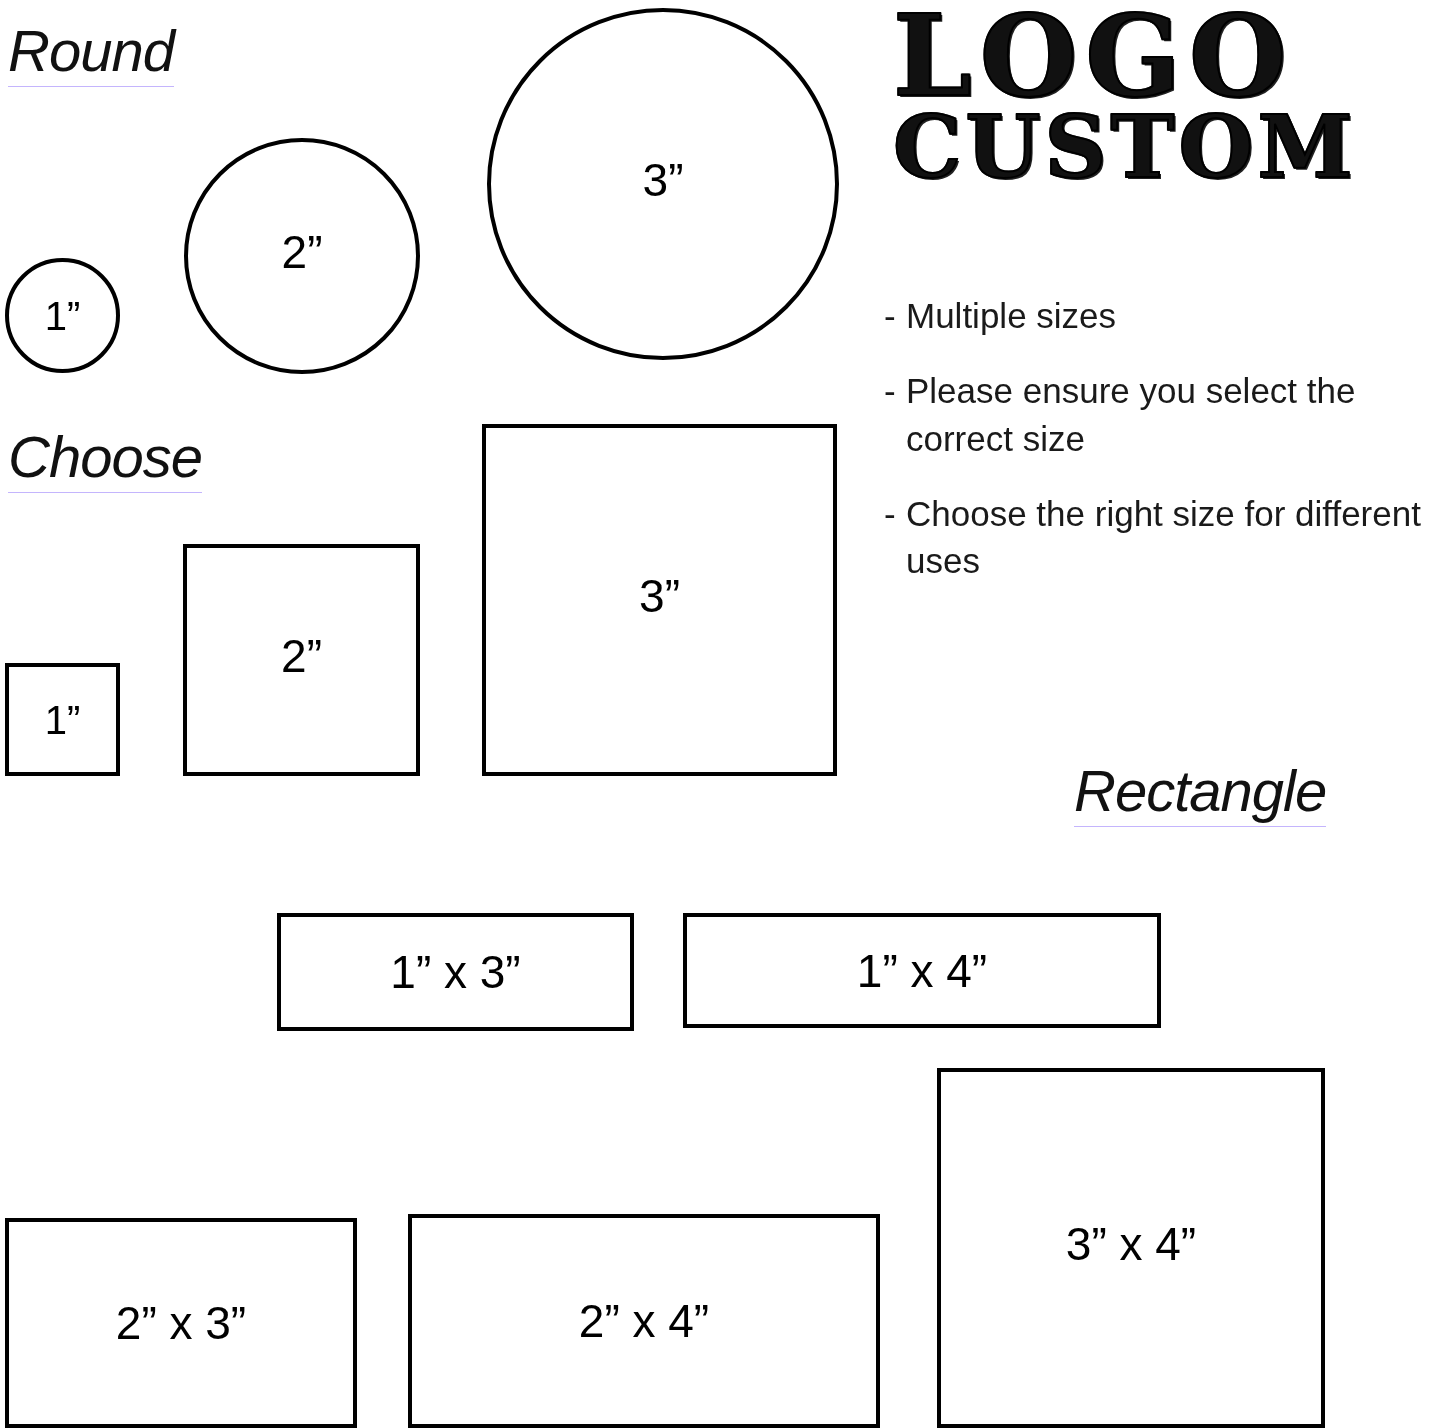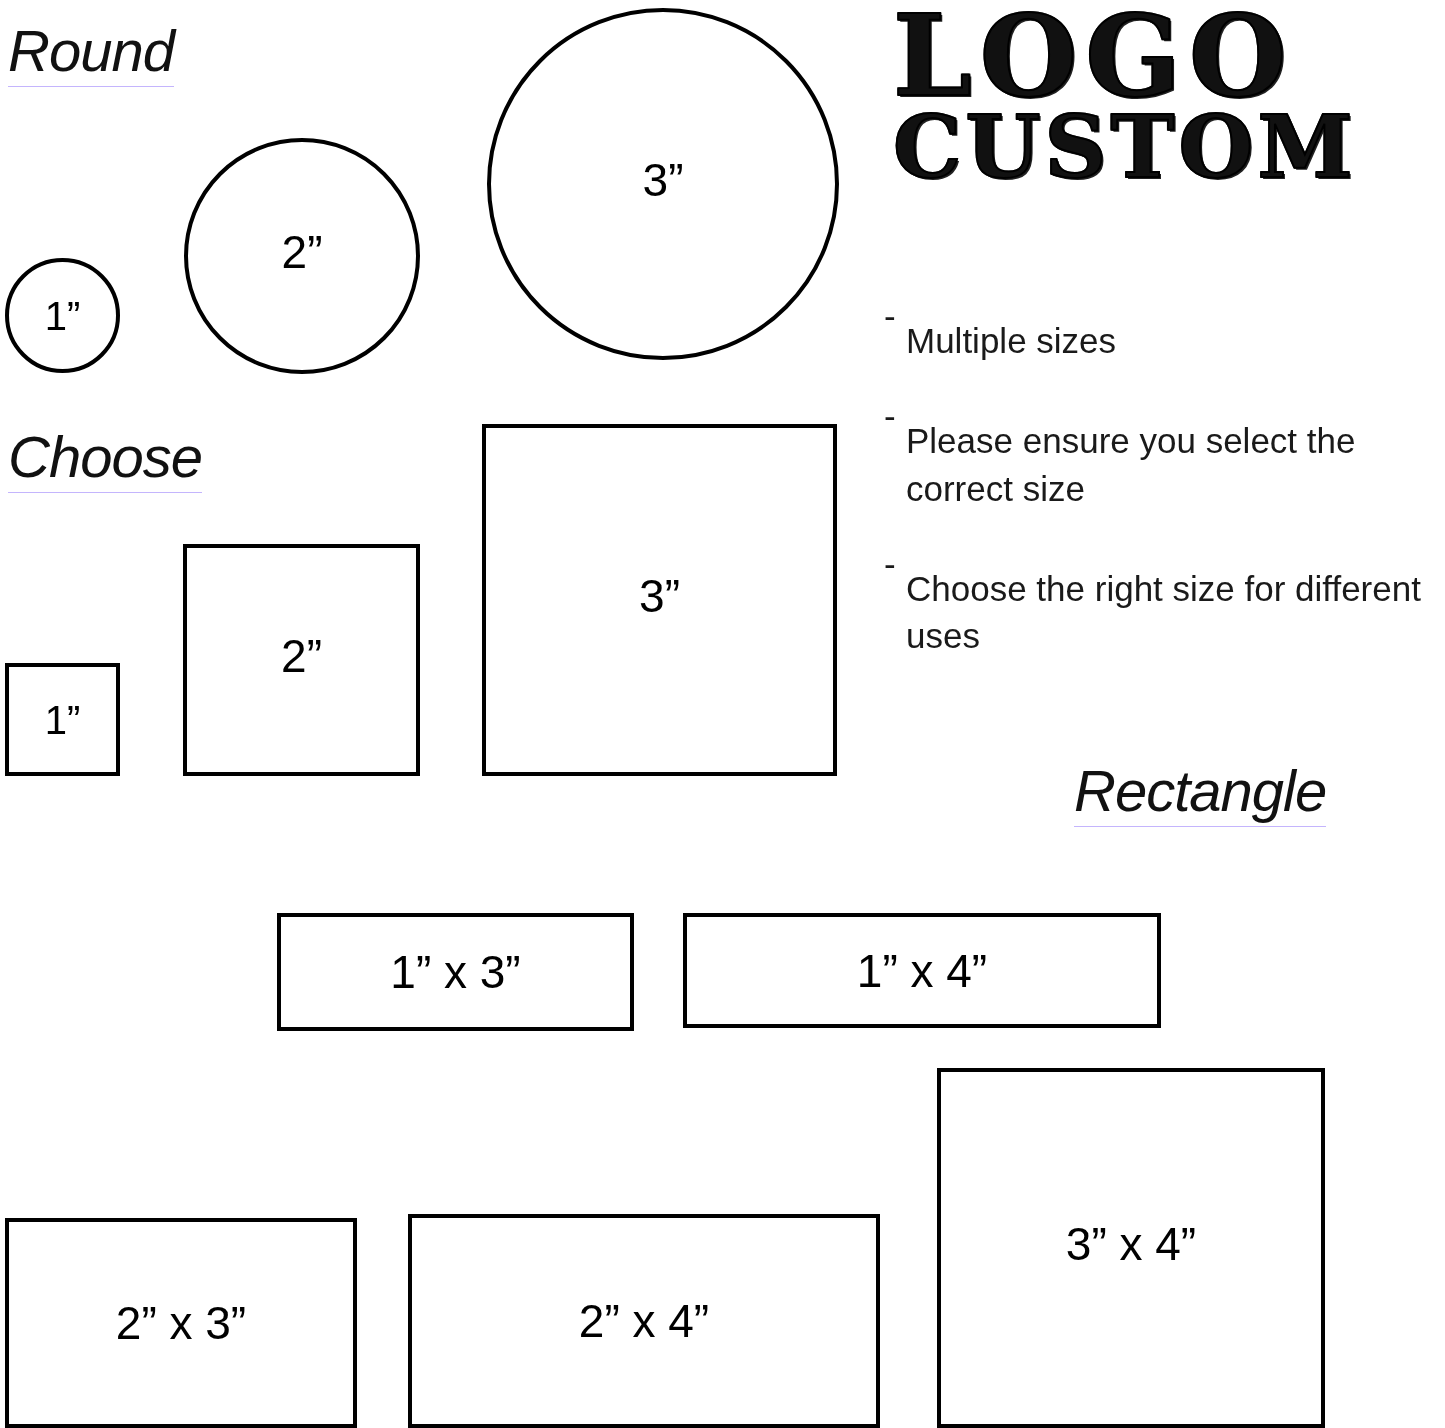--- a/index.html
+++ b/index.html
@@ -105,21 +105,21 @@
     display: flex;
     font-size: 35px;
     line-height: 1.35;
     color: #1a1a1a;
     margin-bottom: 28px;
   }
   .note .dash {
     width: 22px;
     flex: none;
   }
-  .note .txt { flex: 1; margin-top: 25px; }
+  .note .txt { flex: 1; }
 </style>
 </head>
 <body>
 
 <div class="stage">
 
   <div class="section-heading" style="left:8px; top:22px;">
     <span class="ul">Round</span>
   </div>
 

